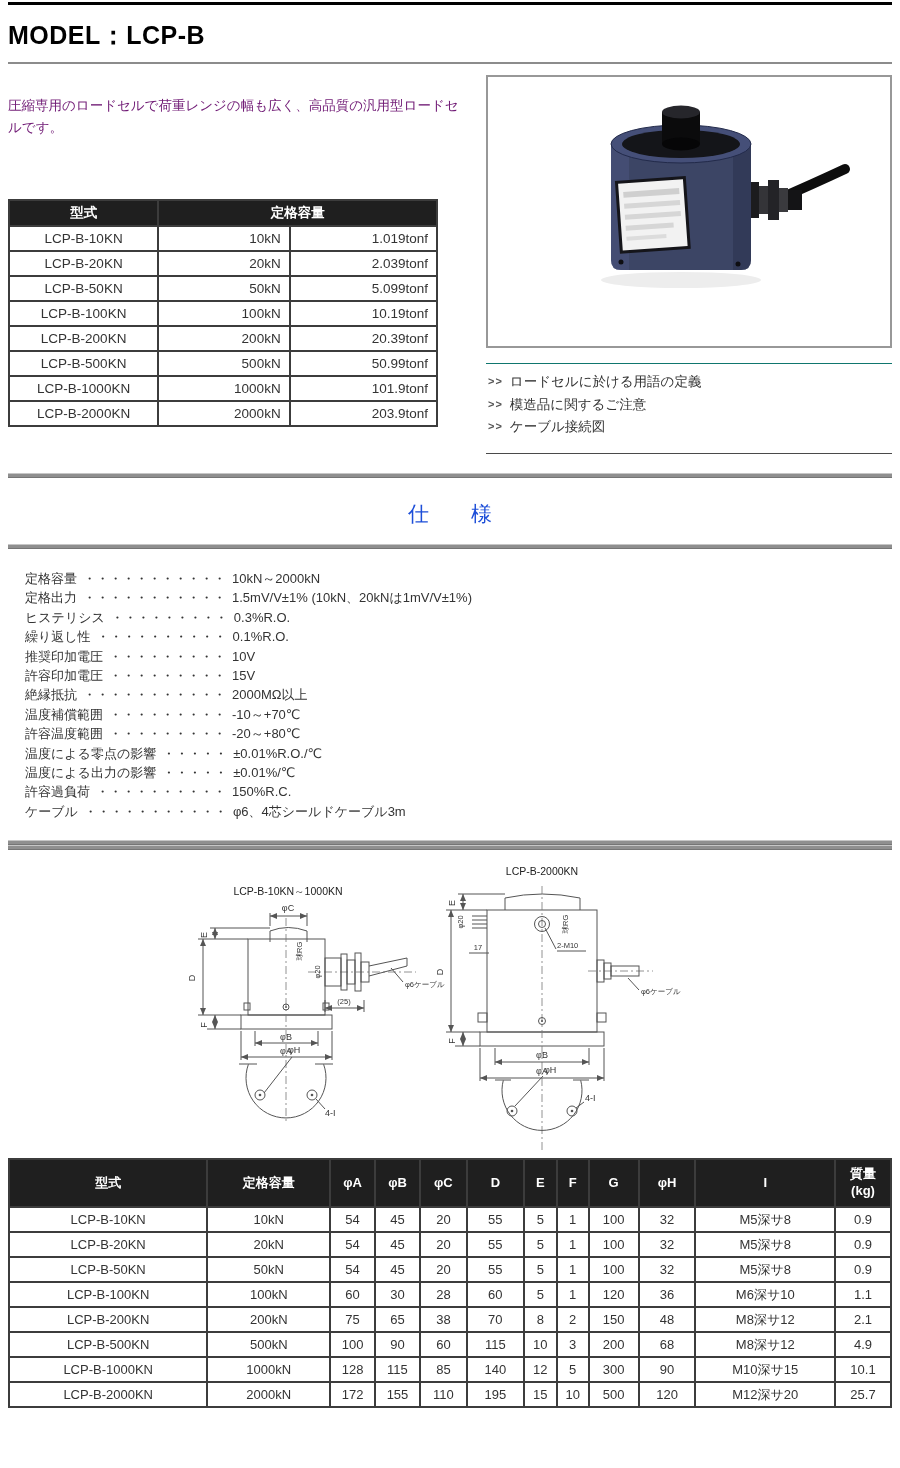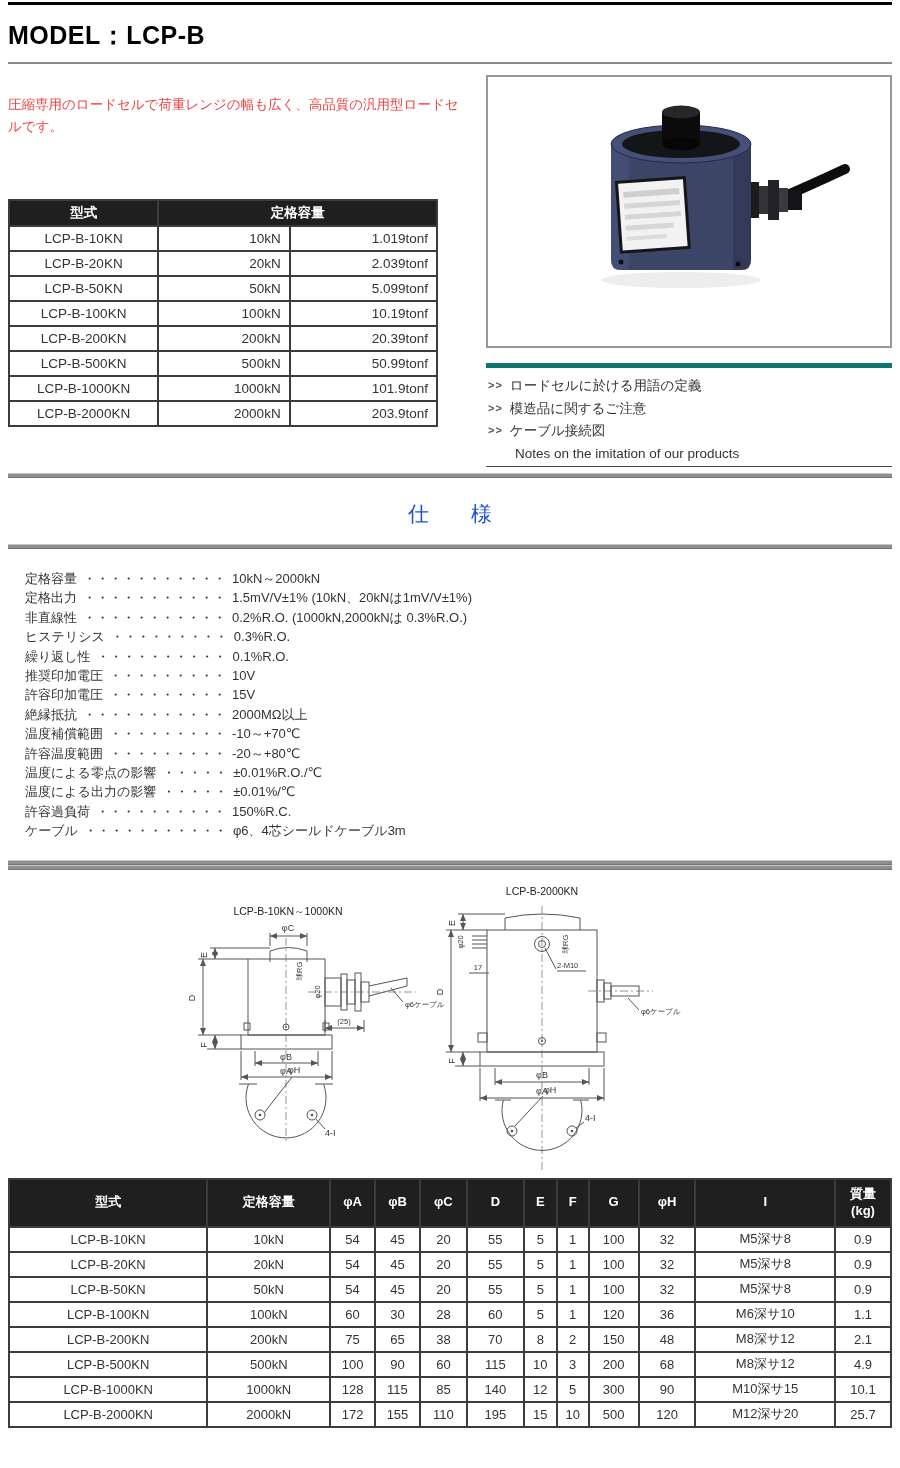--- a/index.html
+++ b/index.html
@@ -6,33 +6,33 @@
   body{width:900px;font-family:"Liberation Sans","DejaVu Sans",sans-serif;color:#333;}
   .page{width:900px;box-sizing:border-box;padding:0 8px;}
 
   
   .header{margin-top:2px;border-top:3px solid #000;border-bottom:2px solid #8c8c8c;padding:14px 0 10px;}
   .header h1{margin:0;font-size:25px;font-weight:bold;color:#000;letter-spacing:.5px;}
 
   
   .top{display:flex;height:409px;}
   .top-left{width:455px;}
-  .desc{margin-top:31px;font-size:13.5px;line-height:1.6;color:#ef4444;width:452px;font-family:Liberation Mono, monospace;}
+  .desc{margin-top:31px;font-size:13.5px;line-height:1.6;color:#701a75;width:452px;}
 
   table{border-collapse:collapse;}
   .cap-table{width:430px;margin-top:61px;font-size:13.5px;}
   .cap-table th{background:#1f1f1f;color:#fff;font-weight:bold;border:2px solid #3c3c3c;padding:3px 6px;height:18px;}
   .cap-table td{border:2px solid #3c3c3c;padding:2px 8px;height:19px;color:#333;}
   .cap-table td.c{text-align:center;}
   .cap-table td.r{text-align:right;}
 
   .top-right{width:406px;margin-left:auto;}
   .photo-box{margin-top:11px;height:269px;border:2px solid #989898;background:#fff;
              display:flex;align-items:center;justify-content:center;}
-  .links-box{margin-top:15px;border-top:5px solid #0f766e;border-bottom:1px solid #4a4a4a;padding:7px 2px 0;}
+  .links-box{margin-top:15px;border-top:1px solid #0f766e;border-bottom:1px solid #4a4a4a;padding:7px 2px 14px;}
   .link-row{font-size:13.5px;line-height:1.68;color:#333;}
   .link-prefix{color:#555;font-size:11px;font-weight:bold;letter-spacing:1px;margin-right:7px;vertical-align:1px;}
   .link-row a{color:#333;text-decoration:none;}
   .link-sub{font-size:13.5px;line-height:1.68;color:#333;padding-left:27px;}
 
   
   .rule{height:3px;background:#8f8f8f;border-top:1px solid #c6c6c6;border-bottom:1px solid #757575;}
   .section-title{text-align:center;font-size:21px;color:#1d4ed8;padding:18px 0 12px;font-weight:normal;margin:4px;}
 
   
@@ -162,33 +162,31 @@
       <div class="links-box">
         <div class="link-row">
           <span class="link-prefix">&gt;&gt;</span><a>ロードセルに於ける用語の定義</a>
         </div>
         <div class="link-row">
           <span class="link-prefix">&gt;&gt;</span><a>模造品に関するご注意</a>
         </div>
         <div class="link-row">
           <span class="link-prefix">&gt;&gt;</span><a>ケーブル接続図</a>
         </div>
-        <div class="link-sub">Notes on the imitation of our products</div>
       </div>
     </div>
   </div>
 
   <div class="rule"></div>
   <h2 class="section-title">仕　　様</h2>
   <div class="rule"></div>
 
   <div class="spec-list">
     <div class="spec-row"><span>定格容量</span><span class="spec-dots">・・・・・・・・・・・</span><span>10kN～2000kN</span></div>
     <div class="spec-row"><span>定格出力</span><span class="spec-dots">・・・・・・・・・・・</span><span>1.5mV/V±1% (10kN、20kNは1mV/V±1%)</span></div>
-    <div class="spec-row"><span>非直線性</span><span class="spec-dots">・・・・・・・・・・・</span><span>0.2%R.O. (1000kN,2000kNは 0.3%R.O.)</span></div>
     <div class="spec-row"><span>ヒステリシス</span><span class="spec-dots">・・・・・・・・・</span><span>0.3%R.O.</span></div>
     <div class="spec-row"><span>繰り返し性</span><span class="spec-dots">・・・・・・・・・・</span><span>0.1%R.O.</span></div>
     <div class="spec-row"><span>推奨印加電圧</span><span class="spec-dots">・・・・・・・・・</span><span>10V</span></div>
     <div class="spec-row"><span>許容印加電圧</span><span class="spec-dots">・・・・・・・・・</span><span>15V</span></div>
     <div class="spec-row"><span>絶縁抵抗</span><span class="spec-dots">・・・・・・・・・・・</span><span>2000MΩ以上</span></div>
     <div class="spec-row"><span>温度補償範囲</span><span class="spec-dots">・・・・・・・・・</span><span>-10～+70℃</span></div>
     <div class="spec-row"><span>許容温度範囲</span><span class="spec-dots">・・・・・・・・・</span><span>-20～+80℃</span></div>
     <div class="spec-row"><span>温度による零点の影響</span><span class="spec-dots">・・・・・</span><span>±0.01%R.O./℃</span></div>
     <div class="spec-row"><span>温度による出力の影響</span><span class="spec-dots">・・・・・</span><span>±0.01%/℃</span></div>
     <div class="spec-row"><span>許容過負荷</span><span class="spec-dots">・・・・・・・・・・</span><span>150%R.C.</span></div>

